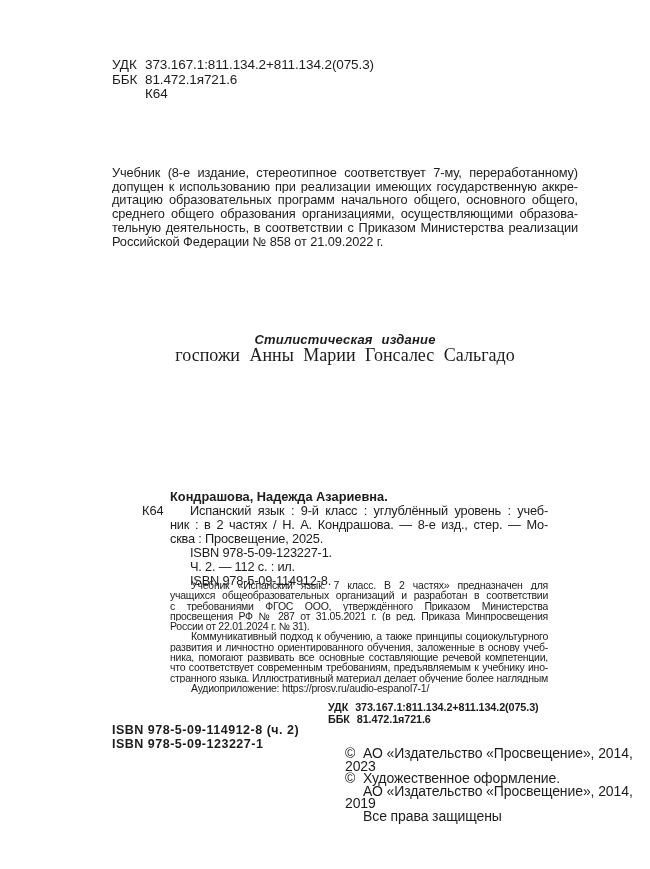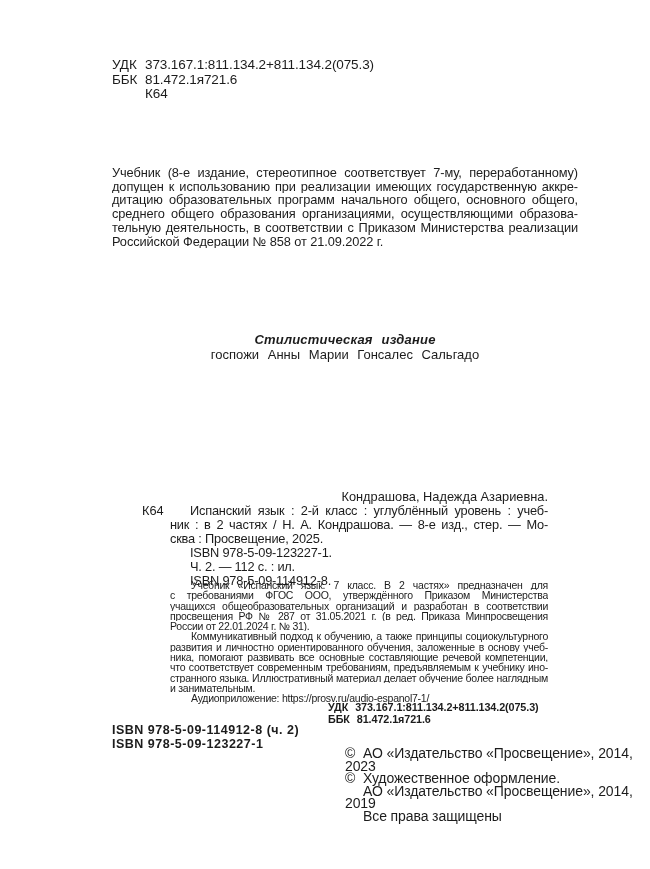--- a/index.html
+++ b/index.html
@@ -22,26 +22,26 @@
 
   
   .jline { text-align: justify; text-align-last: justify; text-justify: inter-word; white-space: nowrap; overflow: hidden; }
   .jline.jlast { text-align-last: left; }
   .catalog .jindent { padding-left: 20px; }
   .annotation .jindent { padding-left: 21px; }
 
   
   .stylistic { left: 112px; top: 332px; width: 466px; text-align: center; }
   .stylistic .title { font-weight: bold; font-style: italic; font-size: 13px; word-spacing: 5px; line-height: 15px; letter-spacing: 0.2px; }
-  .stylistic .subtitle { font-size: 13px; word-spacing: 5px; line-height: 16px; }
+  .stylistic .subtitle { font-size: 18px; word-spacing: 5px; line-height: 16px; font-family: Liberation Serif, serif; }
 
   
   .catalog { left: 170px; top: 490px; width: 378px; font-size: 12.8px; line-height: 14px; letter-spacing: -0.2px; }
   .catalog-code { position: absolute; left: -28px; top: 14px; letter-spacing: 0; }
-  .catalog-author { font-weight: normal; letter-spacing: 0; text-align: right; }
+  .catalog-author { font-weight: bold; letter-spacing: 0; }
   .catalog-sub { padding-left: 20px; }
 
   
   .annotation { left: 170px; top: 580px; width: 378px; font-size: 10.5px; line-height: 10.3px; letter-spacing: -0.25px; }
   .audio-line { padding-left: 21px; }
 
   
   .codes-bottom { left: 328px; top: 701px; font-size: 10.8px; font-weight: bold; line-height: 12.3px; letter-spacing: -0.1px; }
   .cb-label { margin-right: 7px; }
 
@@ -70,44 +70,43 @@
 
 <div class="abs stylistic">
   <div class="title">Стилистическая издание</div>
   <div class="subtitle">госпожи Анны Марии Гонсалес Сальгадо</div>
 </div>
 
 <div class="abs catalog">
   <div class="catalog-code">К64</div>
   <div class="catalog-author">Кондрашова, Надежда Азариевна.</div>
   <div>
-      <div class="jline jindent">Испанский язык : 2-й класс : углублённый уровень : учеб-</div>
+      <div class="jline jindent">Испанский язык : 9-й класс : углублённый уровень : учеб-</div>
       <div class="jline">ник : в 2 частях / Н. А. Кондрашова. — 8-е изд., стер. — Мо-</div>
       <div class="jline jlast">сква : Просвещение, 2025.</div>
     </div>
   <div class="catalog-sub">ISBN 978-5-09-123227-1.</div>
   <div class="catalog-sub">Ч. 2. — 112 с. : ил.</div>
   <div class="catalog-sub">ISBN 978-5-09-114912-8.</div>
 </div>
 
 <div class="abs annotation">
   <div>
       <div class="jline jindent">Учебник «Испанский язык. 7 класс. В 2 частях» предназначен для</div>
+      <div class="jline">учащихся общеобразовательных организаций и разработан в соответствии</div>
       <div class="jline">с требованиями ФГОС ООО, утверждённого Приказом Министерства</div>
-      <div class="jline">учащихся общеобразовательных организаций и разработан в соответствии</div>
       <div class="jline">просвещения РФ № 287 от 31.05.2021 г. (в ред. Приказа Минпросвещения</div>
       <div class="jline jlast">России от 22.01.2024 г. № 31).</div>
     </div>
   <div>
       <div class="jline jindent">Коммуникативный подход к обучению, а также принципы социокультурного</div>
       <div class="jline">развития и личностно ориентированного обучения, заложенные в основу учеб-</div>
       <div class="jline">ника, помогают развивать все основные составляющие речевой компетенции,</div>
       <div class="jline">что соответствует современным требованиям, предъявляемым к учебнику ино-</div>
       <div class="jline">странного языка. Иллюстративный материал делает обучение более наглядным</div>
-      <div class="jline jlast">и занимательным.</div>
     </div>
   <div class="audio-line">Аудиоприложение: https://prosv.ru/audio-espanol7-1/</div>
 </div>
 
 <div class="abs codes-bottom">
   <div><span class="cb-label">УДК</span><span>373.167.1:811.134.2+811.134.2(075.3)</span></div>
   <div><span class="cb-label">ББК</span><span>81.472.1я721.6</span></div>
 </div>
 
 <div class="abs footer-isbn">

